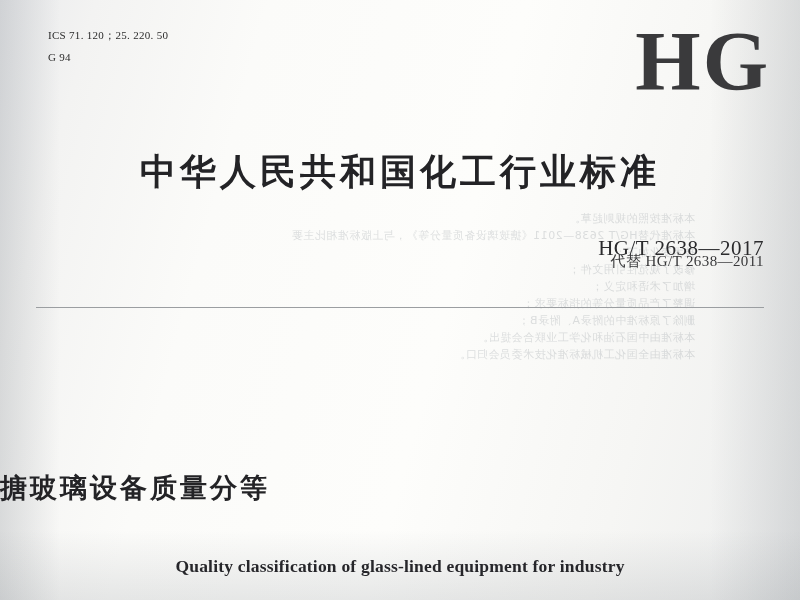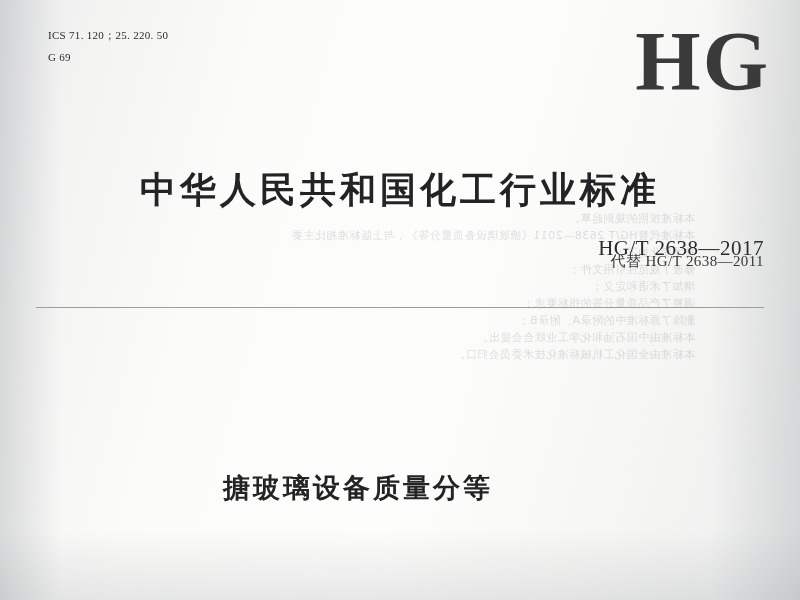--- a/index.html
+++ b/index.html
@@ -85,21 +85,21 @@
     font-weight: bold;
     font-size: 84px;
     line-height: 84px;
     color: #3a3a3c;
     letter-spacing: 2px;
   }
 
   .main-title {
     position: absolute;
     left: 0;
-    top: 166px;
+    top: 148px;
     width: 800px;
     text-align: center;
     font-family: "DejaVu Sans", sans-serif;
     font-weight: bold;
     font-size: 36px;
     letter-spacing: 4px;
     color: #232326;
   }
 
   .std-no {
@@ -130,21 +130,21 @@
     width: 728px;
     height: 1px;
     background: #9b9ea1;
   }
 
   .doc-title-cn {
     position: absolute;
     left: 0;
     top: 470px;
     width: 716px;
-    text-align: center;
+    text-align: left;
     font-family: "DejaVu Sans", sans-serif;
     font-weight: bold;
     font-size: 27px;
     letter-spacing: 3px;
     color: #232326;
   }
 
   .doc-title-en {
     position: absolute;
     left: 0;
@@ -172,29 +172,30 @@
 技术变化如下：
 修改了规范性引用文件；
 增加了术语和定义；
 调整了产品质量分等的指标要求；
 删除了原标准中的附录A、附录B；
 本标准由中国石油和化学工业联合会提出。
 本标准由全国化工机械标准化技术委员会归口。</div>
 
   <div class="header-block">
     <div>ICS 71. 120；25. 220. 50</div>
-    <div>G 69</div>
+    <div>G 94</div>
   </div>
 
   <div class="hg-logo">HG</div>
 
   <div class="main-title">中华人民共和国化工行业标准</div>
 
   <div class="std-no">HG/T 2638—2017</div>
 
   <div class="std-replace">代替 HG/T 2638—2011</div>
 
   <div class="rule"></div>
 
   <div class="doc-title-cn">搪玻璃设备质量分等</div>
 
+  <div class="doc-title-en">Quality classification of glass-lined equipment for industry</div>
 
 </div>
 
 </body></html>

